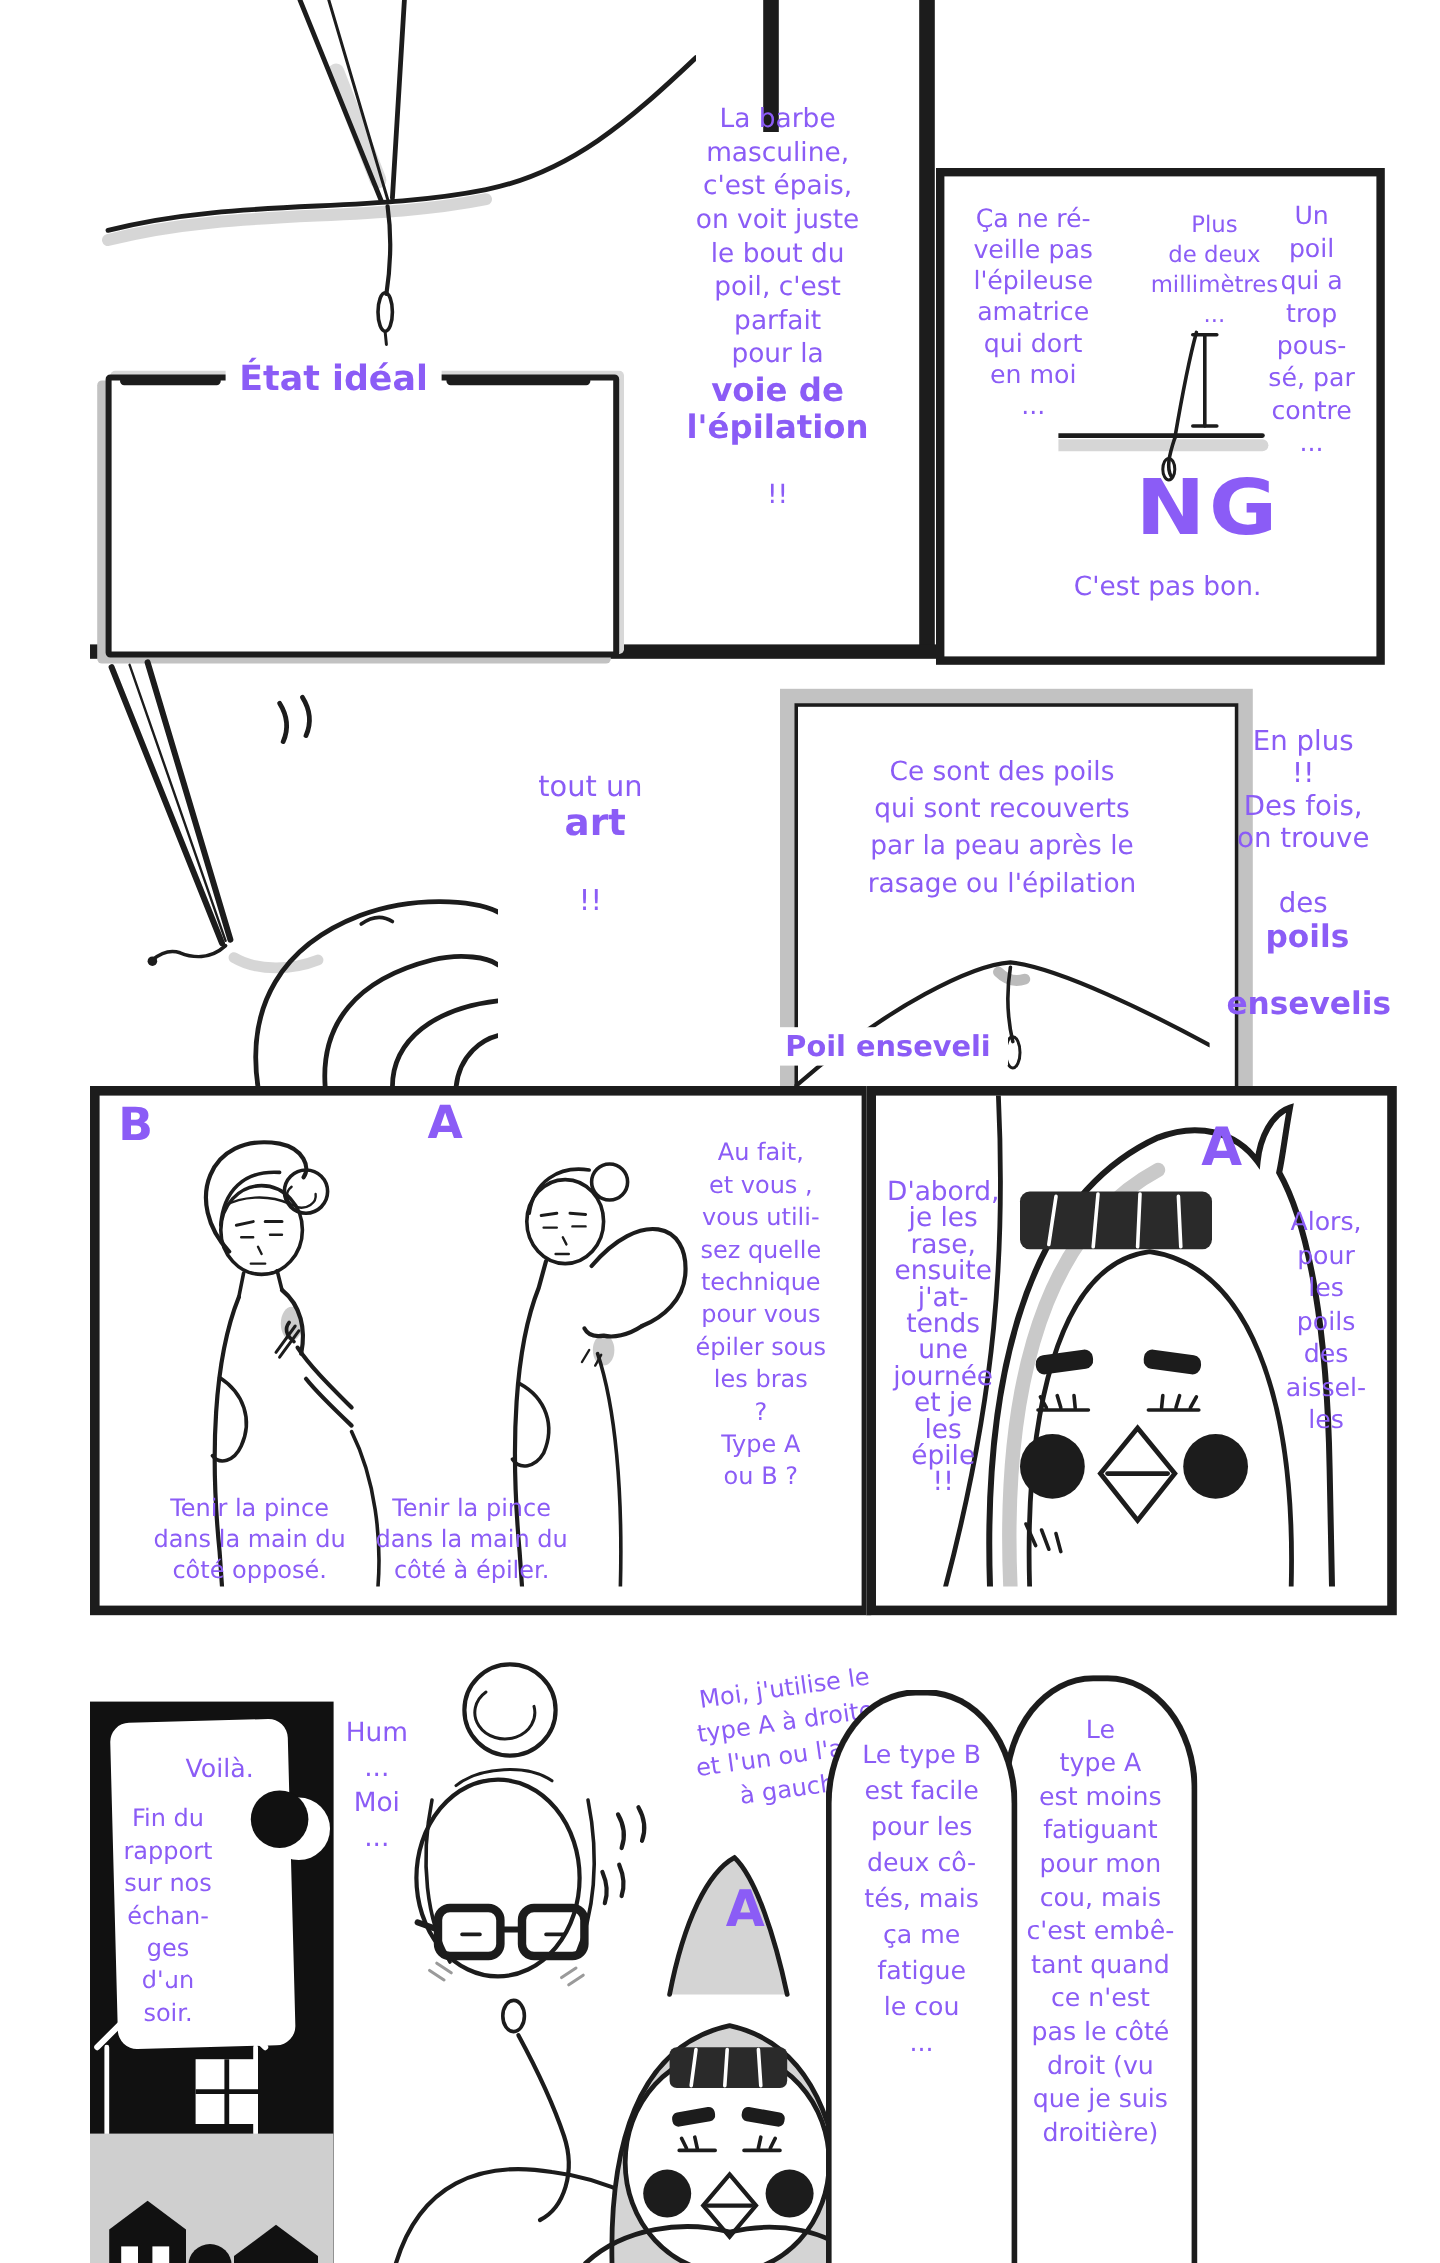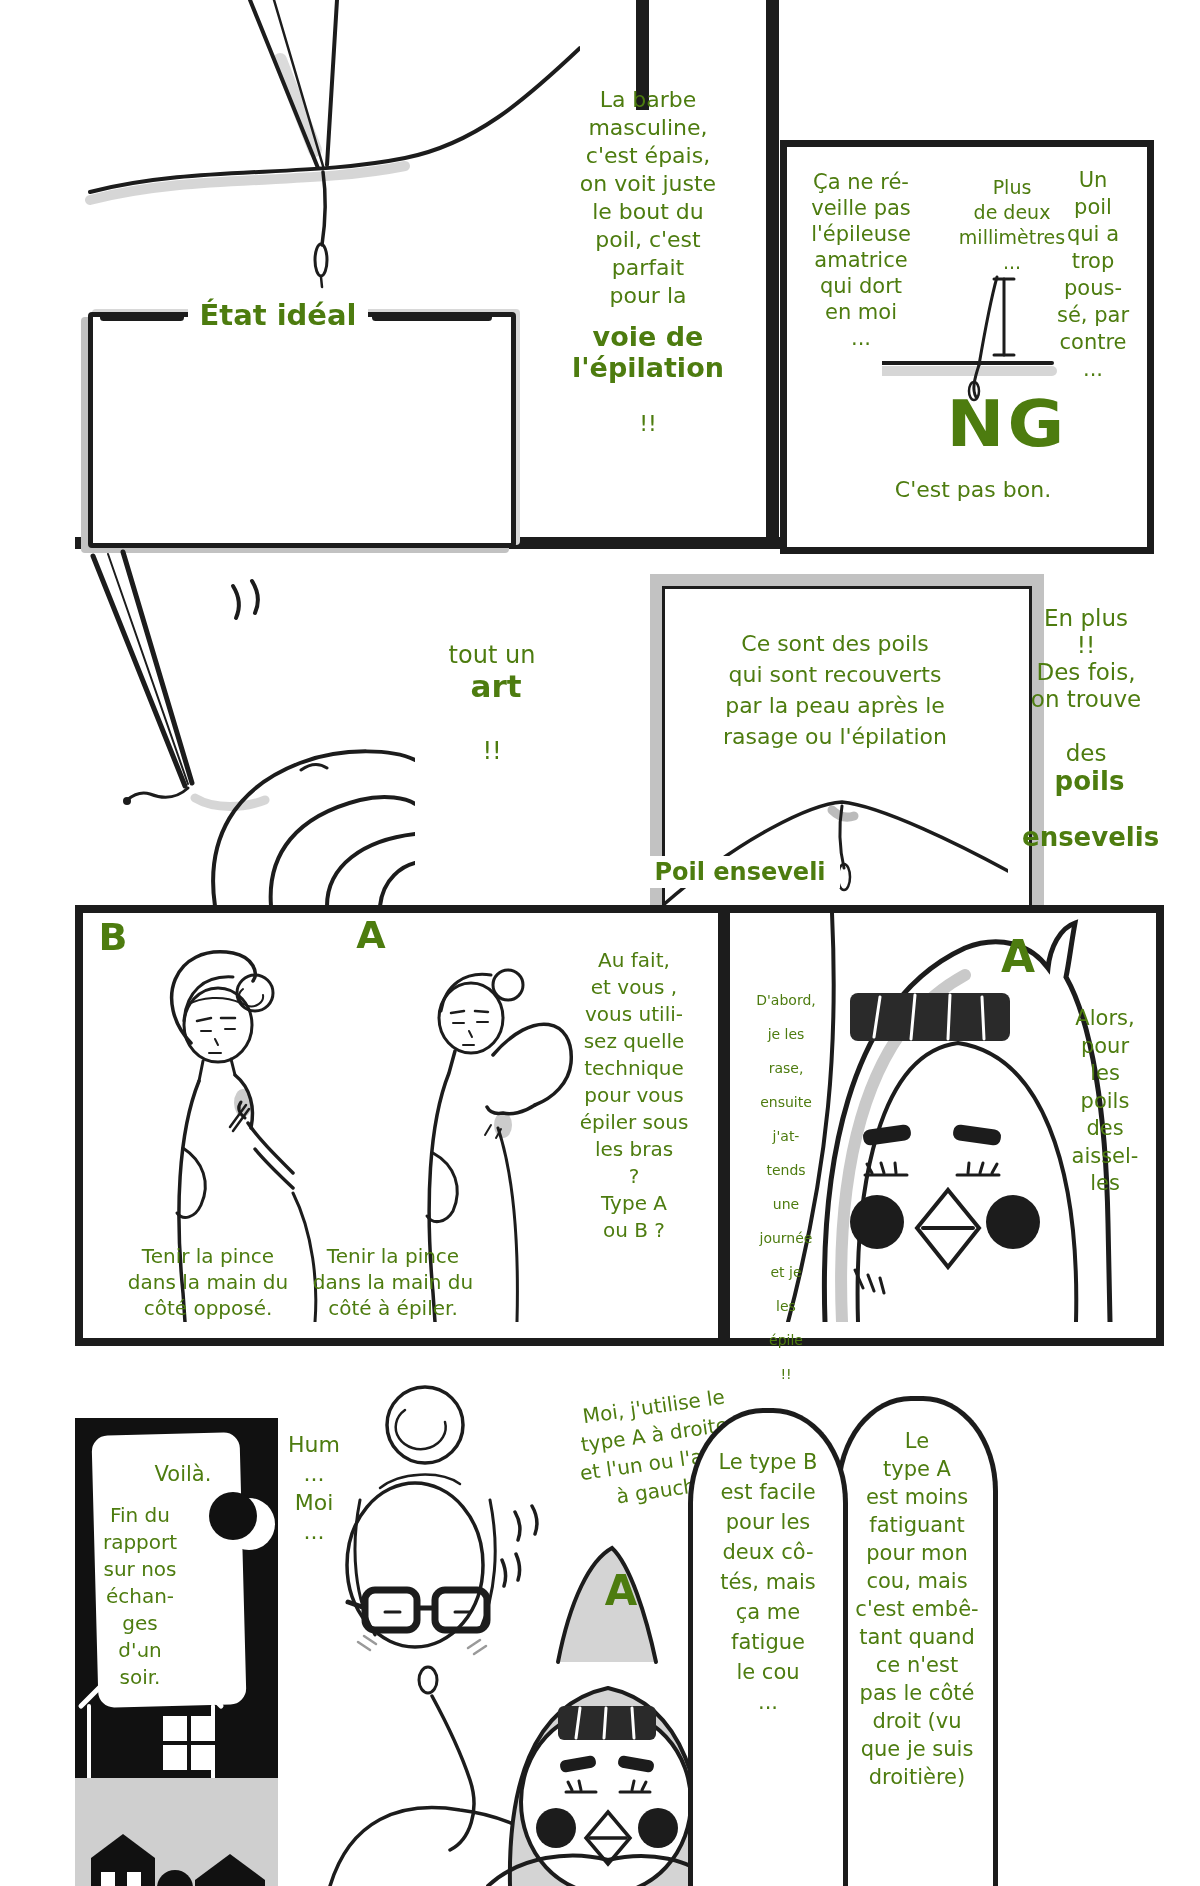--- a/index.html
+++ b/index.html
@@ -1,17 +1,17 @@
 <!DOCTYPE html>
 <html><head>
 <meta charset="utf-8">
 <style>
   html,body{margin:0;padding:0;background:#fff;}
   .page{position:relative;width:1200px;height:1886px;background:#fff;overflow:hidden;
-        font-family:"DejaVu Sans",sans-serif;color:#4d7c0f;}
+        font-family:"DejaVu Sans",sans-serif;color:#8b5cf6;}
   .abs{position:absolute;}
   .txt{white-space:pre-line;text-align:center;}
   
   .beard{left:488px;top:58px;width:320px;font-size:22px;line-height:28px;}
   .beard-bold{font-weight:bold;font-size:27px;line-height:31px;white-space:pre-line;}
   .beard-bang{font-size:22px;line-height:26px;}
   .ideal-box{left:88px;top:312px;width:418px;height:226px;background:#fff;
              border:5px solid #1c1c1c;border-radius:4px;
              box-shadow:-7px 5px 0 #c2c2c2, 4px -3px 0 #d8d8d8;}
   .ideal-title{left:188px;top:298px;width:180px;background:#fff;font-size:29px;font-weight:bold;z-index:3;}
@@ -34,21 +34,21 @@
   .buried-caption{left:640px;top:856px;width:200px;background:#fff;font-size:24px;font-weight:bold;z-index:6;padding:2px 0;}
   .enplus{left:1022px;top:578px;width:128px;font-size:23px;line-height:27px;}
   .enplus-bold{font-weight:bold;font-size:26px;line-height:29px;white-space:pre-line;}
   
   .panel{border:8px solid #1c1c1c;background:#fff;}
   .ba-panel{left:75px;top:905px;width:635px;height:425px;}
   .big-letter{font-size:38px;font-weight:bold;}
   .question{left:492px;top:34px;width:118px;font-size:20px;line-height:27px;}
   .caption{font-size:20px;line-height:26px;}
   .bird-panel{left:722px;top:905px;width:426px;height:425px;}
-  .bird-bubble{left:4px;top:70px;width:104px;font-size:14px;line-height:34px;}
+  .bird-bubble{left:4px;top:70px;width:104px;font-size:22px;line-height:22px;}
   .hood-letter{font-size:44px;font-weight:bold;}
   .bird-aside{left:340px;top:92px;width:70px;font-size:21px;line-height:27.5px;}
   
   .night{left:75px;top:1418px;width:203px;height:546px;background:#111;}
   .night-blob{position:absolute;left:20px;top:16px;width:148px;height:272px;background:#fff;
               border-radius:16px;transform:rotate(-1.5deg);}
   .voila{left:58px;top:44px;width:100px;font-size:21px;}
   .report{left:22px;top:84px;width:86px;font-size:20px;line-height:27px;}
   .moon{position:absolute;left:148px;top:80px;width:52px;height:52px;border-radius:50%;background:#fff;}
   .moon-cut{position:absolute;left:134px;top:74px;width:48px;height:48px;border-radius:50%;background:#111;}
@@ -85,21 +85,21 @@
 
   <div class="abs txt beard">
     <span style="white-space:pre-line;">La barbe
 masculine,
 c'est épais,
 on voit juste
 le bout du
 poil, c'est
 parfait
 pour la</span>
-    <span class="beard-bold" style="display:block;margin-top:11px;">voie de
+    <span class="beard-bold" style="display:block;">voie de
 l'épilation</span>
     <span class="beard-bang" style="display:block;">!!</span>
   </div>
 
   <div class="abs ideal-box"></div>
   <div class="abs title-dash" style="left:100px;width:84px;"></div>
   <div class="abs title-dash" style="left:372px;width:120px;"></div>
   <div class="abs txt ideal-title">État idéal</div>
 
   <div class="abs ng-panel">

